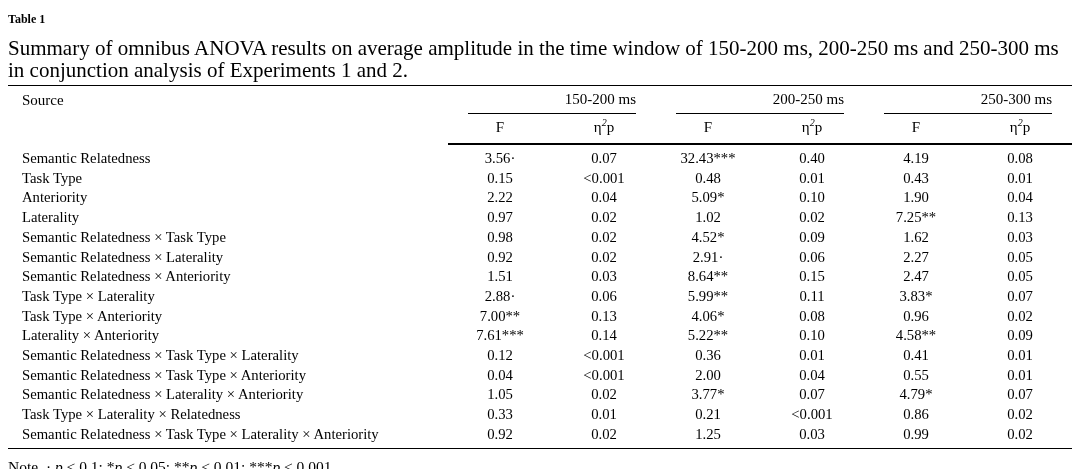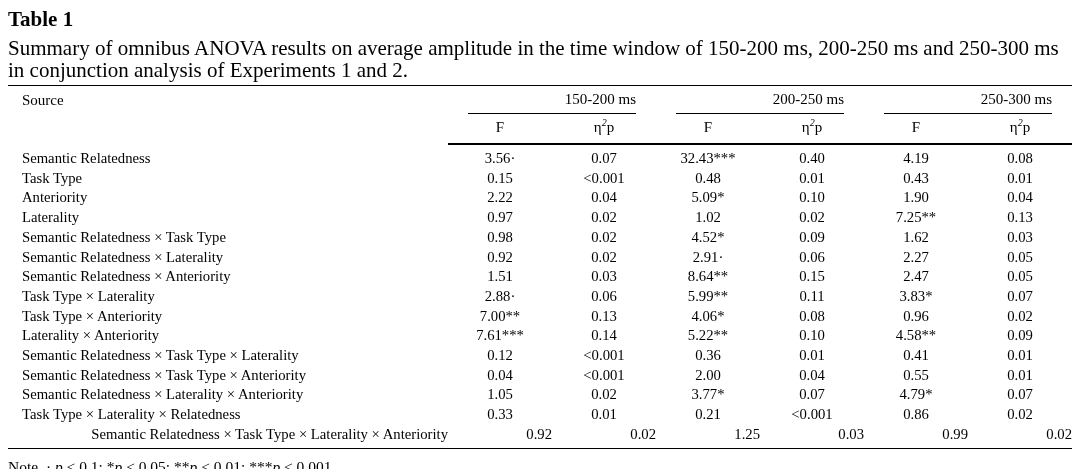--- a/index.html
+++ b/index.html
@@ -11,21 +11,21 @@
     overflow: hidden;
     font-family: "Liberation Serif", "DejaVu Serif", serif;
     color: #000;
   }
   .page {
     width: 1064px;
     margin: 0 8px;
   }
   .table-title {
     font-weight: bold;
-    font-size: 21px;
+    font-size: 12px;
     line-height: 20px;
     margin-top: 9px;
   }
   .table-caption {
     font-size: 21px;
     line-height: 22px;
     margin-top: 8px;
     width: 1064px;
   }
   table.anova {
@@ -76,21 +76,21 @@
     padding: 0;
   }
   tbody td.src {
     text-align: left;
     padding-left: 14px;
   }
   tbody td.val {
     text-align: center;
   }
   tbody tr:first-child td { padding-top: 4px; }
-  tbody tr:last-child td { padding-bottom: 3px; text-align: right; }
+  tbody tr:last-child td { padding-bottom: 3px; }
   .note {
     font-size: 15.5px;
     line-height: 20px;
     margin-top: 8px;
   }
   .note i { font-style: italic; }
 </style>
 </head>
 <body>
 

